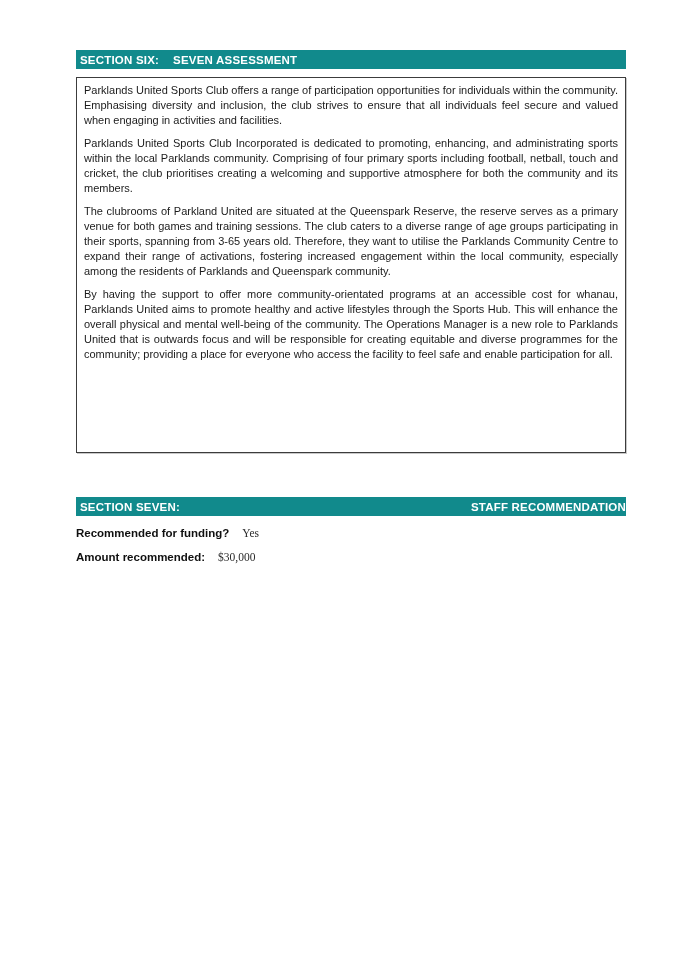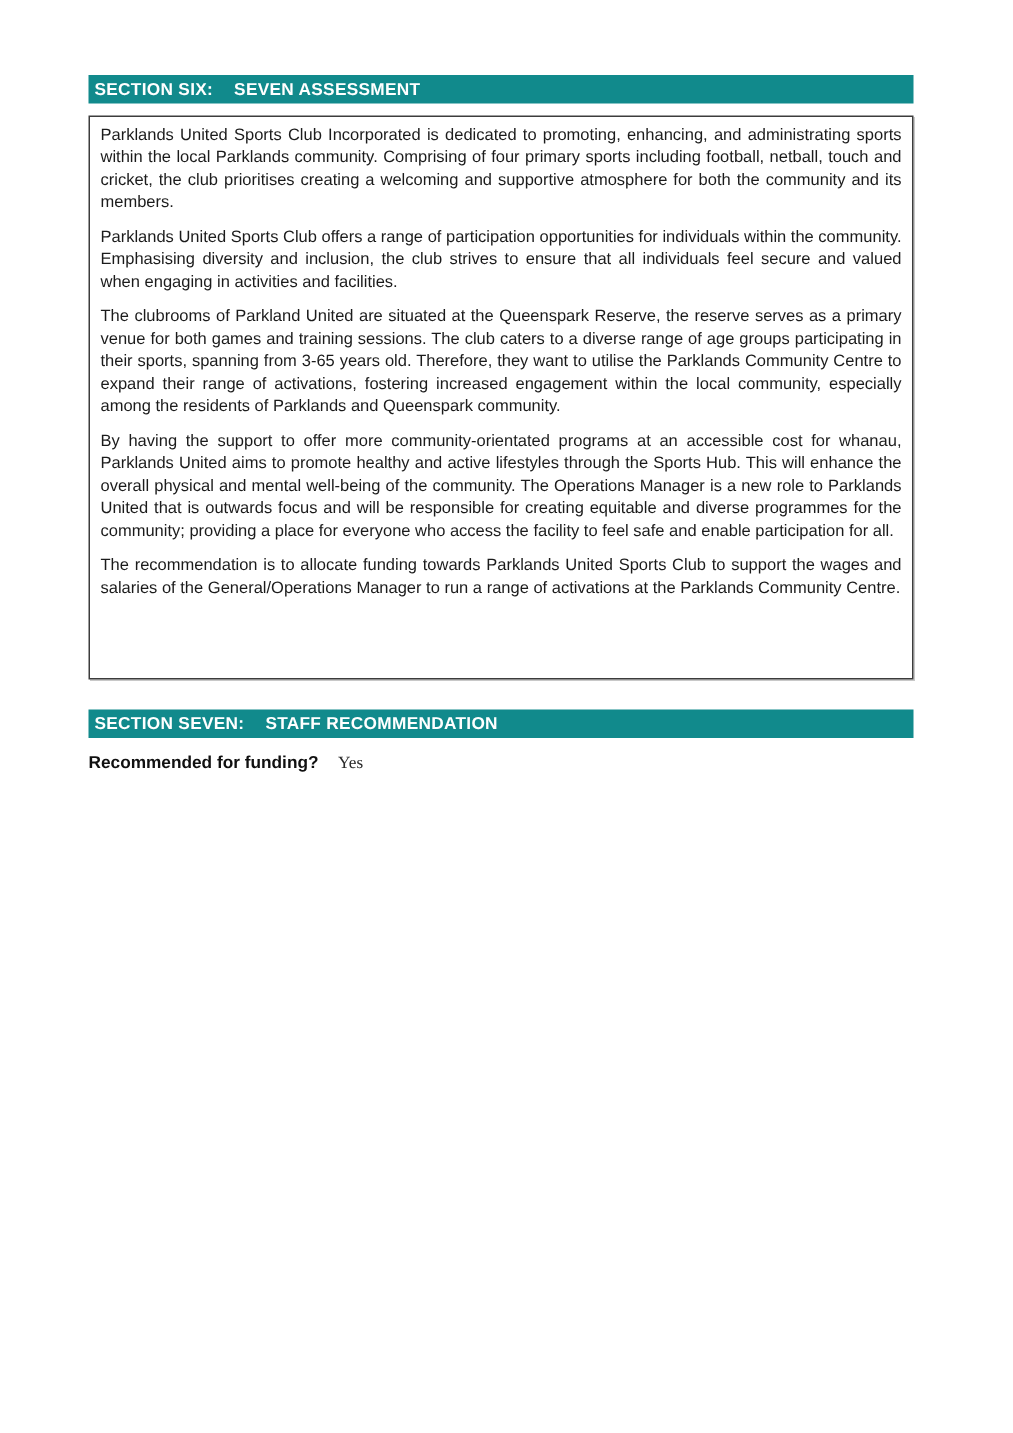--- a/index.html
+++ b/index.html
@@ -10,21 +10,21 @@
   body {
     width: 675px;
     height: 955px;
     position: relative;
     font-family: "Liberation Sans", sans-serif;
     color: #1b1b1b;
     overflow: hidden;
   }
   .page {
     position: absolute;
-    left: 59px;
+    left: 76px;
     top: 0;
     width: 478px;
   }
   .section-bar {
     box-sizing: border-box;
     width: 550px;
     height: 19px;
     background: #118a8c;
     color: #ffffff;
     font-size: 11.5px;
@@ -49,21 +49,21 @@
     padding: 5px 7px 8px 7px;
     background: #ffffff;
   }
   .assessment-box p {
     margin: 0 0 8px 0;
     font-size: 11px;
     line-height: 15px;
     text-align: justify;
   }
   .assessment-box p:last-child { margin-bottom: 0; }
-  .bar-seven { margin-top: 20px; }
+  .bar-seven { margin-top: 44px; justify-content: space-between; }
   .field-row {
     margin-top: 11px;
     font-size: 11.5px;
     line-height: 13px;
     display: flex;
     align-items: baseline;
     text-align: center;
   }
   .field-row .label { font-weight: bold; color: #101010; }
   .field-row .value { margin-left: 13px; color: #2a2a2a; font-family: Liberation Serif, serif; }
@@ -73,32 +73,35 @@
 
 <div class="page">
 
   <div class="section-bar bar-six">
     <span>SECTION SIX:</span>
     <span class="spacer"></span>
     <span>SEVEN ASSESSMENT</span>
   </div>
 
   <div class="assessment-box">
+    <p>Parklands United Sports Club offers a range of participation opportunities for individuals within the community. Emphasising diversity and inclusion, the club strives to ensure that all individuals feel secure and valued when engaging in activities and facilities.</p>
     <p>Parklands United Sports Club Incorporated is dedicated to promoting, enhancing, and administrating sports within the local Parklands community. Comprising of four primary sports including football, netball, touch and cricket, the club prioritises creating a welcoming and supportive atmosphere for both the community and its members.</p>
-    <p>Parklands United Sports Club offers a range of participation opportunities for individuals within the community. Emphasising diversity and inclusion, the club strives to ensure that all individuals feel secure and valued when engaging in activities and facilities.</p>
     <p>The clubrooms of Parkland United are situated at the Queenspark Reserve, the reserve serves as a primary venue for both games and training sessions. The club caters to a diverse range of age groups participating in their sports, spanning from 3-65 years old. Therefore, they want to utilise the Parklands Community Centre to expand their range of activations, fostering increased engagement within the local community, especially among the residents of Parklands and Queenspark community.</p>
     <p>By having the support to offer more community-orientated programs at an accessible cost for whanau, Parklands United aims to promote healthy and active lifestyles through the Sports Hub. This will enhance the overall physical and mental well-being of the community. The Operations Manager is a new role to Parklands United that is outwards focus and will be responsible for creating equitable and diverse programmes for the community; providing a place for everyone who access the facility to feel safe and enable participation for all.</p>
-    <p>The recommendation is to allocate funding towards Parklands United Sports Club to support the wages and salaries of the General/Operations Manager to run a range of activations at the Parklands Community Centre.</p>
   </div>
 
   <div class="section-bar bar-seven">
     <span>SECTION SEVEN:</span>
     <span class="spacer"></span>
     <span>STAFF RECOMMENDATION</span>
   </div>
 
   <div class="field-row">
     <span class="label">Recommended for funding?</span>
     <span class="value">Yes</span>
   </div>
 
+  <div class="field-row">
+    <span class="label">Amount recommended:</span>
+    <span class="value">$30,000</span>
+  </div>
 
 </div>
 
 </body></html>

